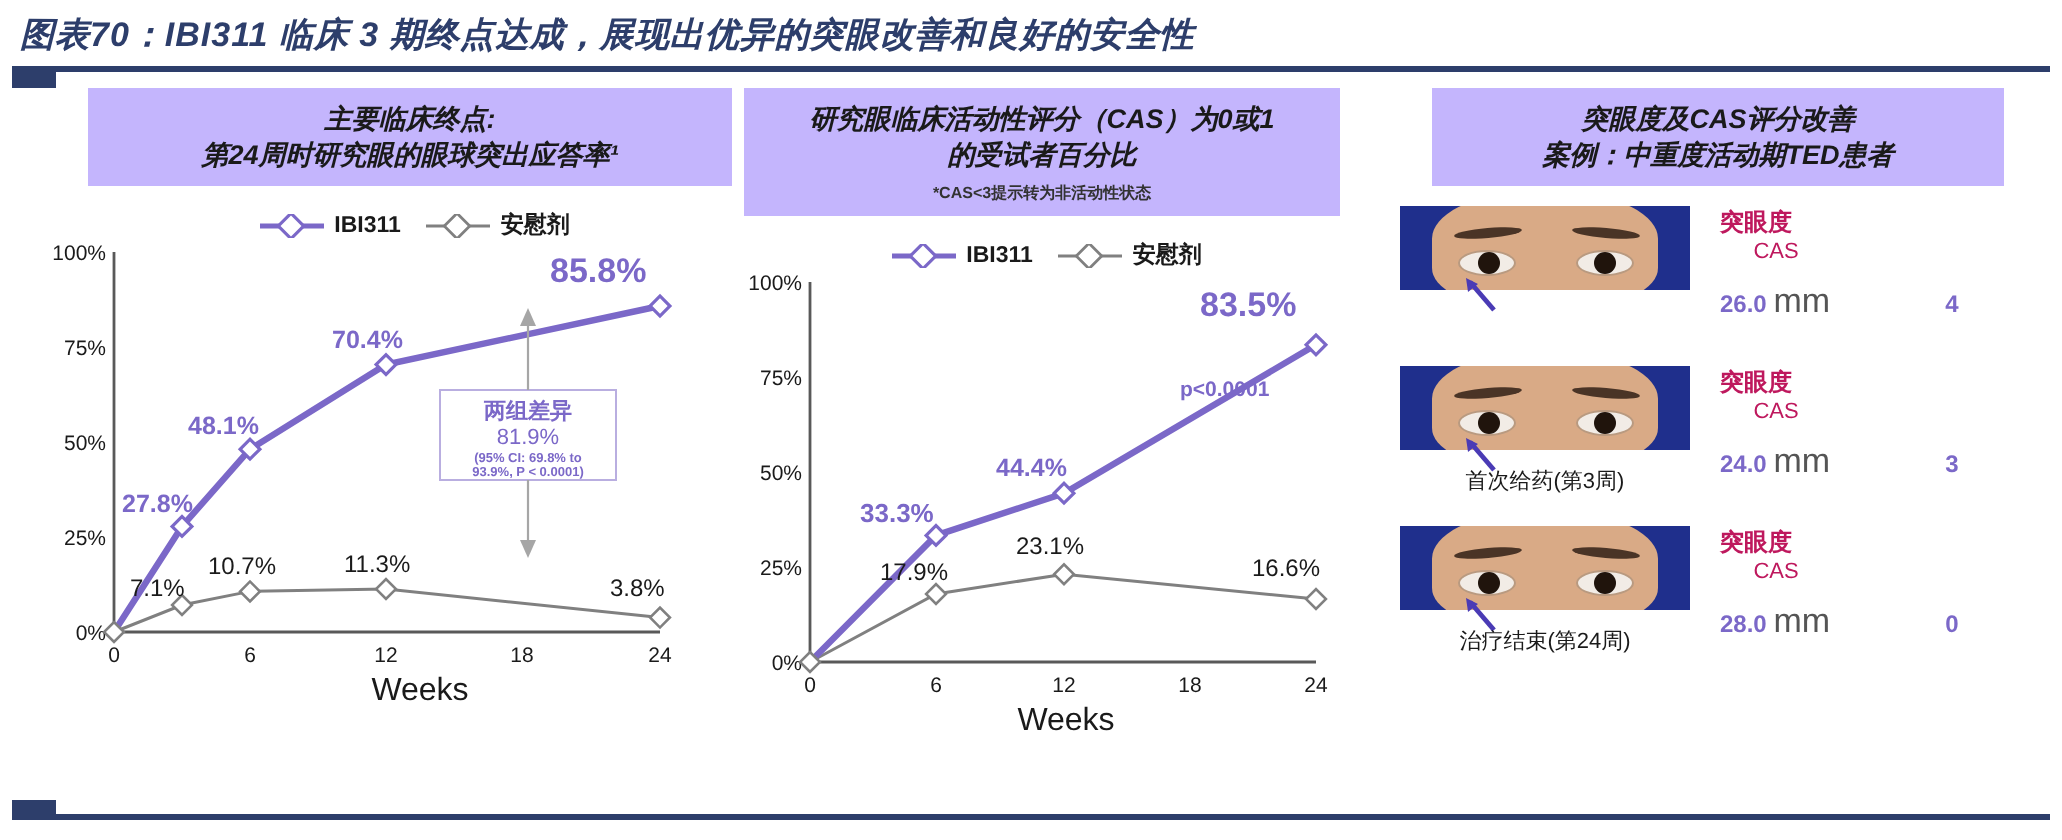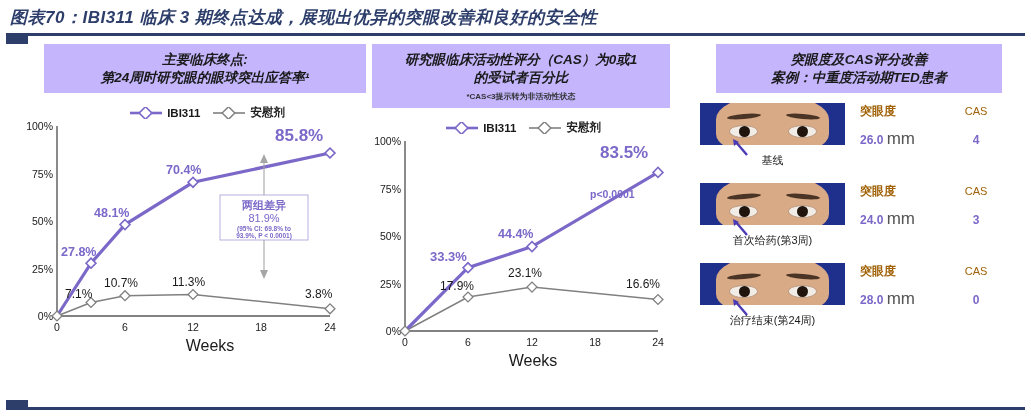--- a/index.html
+++ b/index.html
@@ -122,21 +122,21 @@
     text-align:center; font-size:11px; color:#1a1a1a;
   }
   .case-metrics {
     position:absolute; left:160px; top:0px; width:150px;
   }
   .metric-heads, .metric-vals {
     display:flex; align-items:baseline;
   }
   .m-proptosis { width:88px; }
   .m-cas { width:56px; text-align:center; }
-  .metric-heads { font-size:12px; font-weight:bold; color:#a16207; }
+  .metric-heads { font-size:12px; font-weight:bold; color:#be185d;flex-direction:column; }
   .metric-heads .m-cas { font-size:11px; font-weight:normal; }
   .metric-vals { margin-top:9px; font-size:12px; }
   .metric-vals .m-proptosis { color:#7b68c8; font-weight:bold; }
   .metric-vals .m-proptosis .unit { color:#555; font-weight:normal; font-size:17px; }
   .metric-vals .m-cas { color:#7b68c8; font-weight:bold; }
 </style>
 </head>
 <body>
 
 <div id="title-bar">
@@ -334,21 +334,20 @@
           <div class="brow r"></div>
         <div class="eye-white l"></div>
           <div class="eye-white r"></div>
         <div class="pupil l"></div>
           <div class="pupil r"></div>
       </div>
       <svg class="case-arrow" width="22" height="18">
         <line x1="17" y1="16" x2="5" y2="2" stroke="#4a3bb5" stroke-width="2.4"></line>
         <polygon points="3,0 9,3 4,7" fill="#4a3bb5"></polygon>
       </svg>
-      <div class="case-caption">基线</div>
       <div class="case-metrics">
         <div class="metric-heads">
           <span class="m-proptosis">突眼度</span>
           <span class="m-cas">CAS</span>
         </div>
         <div class="metric-vals">
           <span class="m-proptosis"><span>26.0</span> <span class="unit">mm</span></span>
           <span class="m-cas">4</span>
         </div>
       </div>

